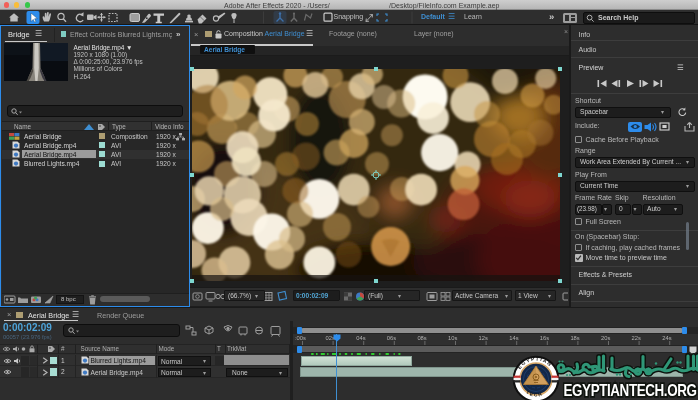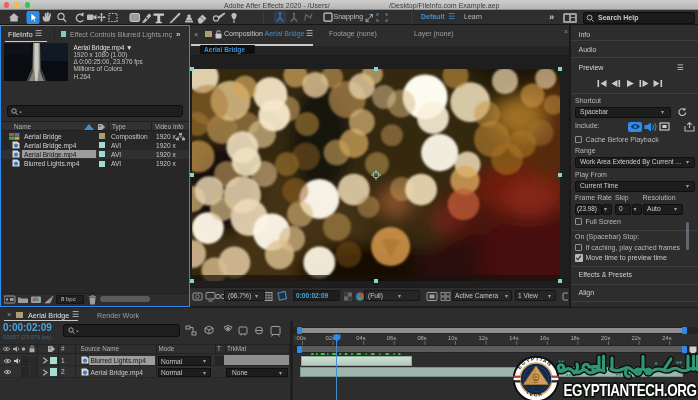--- a/index.html
+++ b/index.html
@@ -94,21 +94,21 @@
   <div class="abs" style="left:570.5px;top:18px;width:4.5px;height:2.5px;background:#2e2e2e;"></div>
   <div class="abs" style="left:583px;top:11.5px;width:112px;height:12px;background:#1b1b1b;border:1px solid #0e0e0e;border-radius:2px;"></div>
   <svg class="abs" style="left:586px;top:13.5px;" width="9" height="9" viewBox="0 0 9 9">
       <circle cx="3.6" cy="3.6" r="2.4" fill="none" stroke="#b0b0b0" stroke-width="1"></circle>
       <path d="M5.4 5.4 L7.6 7.6" stroke="#b0b0b0" stroke-width="1"></path>
     </svg>
   <div class="txt" style="left:598px;top:13.5px;font-size:7px;color:#c9c9c9;font-weight:bold;">Search Help</div>
 
   <div class="abs" style="left:0;top:25px;width:190px;height:282px;background:#2d2d2d;border:1.5px solid #2d8ceb;"></div>
 
-  <div class="txt" style="left:8px;top:30px;font-size:7.5px;color:#e4e4e4;">FileInfo</div>
+  <div class="txt" style="left:8px;top:30px;font-size:7.5px;color:#e4e4e4;">Bridge</div>
   <div class="abs" style="left:5px;top:40.5px;width:42px;height:1.5px;background:#c9c9c9;"></div>
   <div class="txt" style="left:35px;top:29px;font-size:8px;color:#c9c9c9;">☰</div>
   <div class="abs" style="left:54px;top:28px;width:1px;height:14px;background:#222;"></div>
   <div class="abs" style="left:60.5px;top:31px;width:5.5px;height:5.5px;background:#7fccc2;"></div>
   <div class="txt" style="left:70px;top:31px;font-size:7px;color:#9f9f9f;">Effect Controls Blurred Lights.mç</div>
   <div class="txt" style="left:176px;top:30px;font-size:8px;color:#c9c9c9;font-weight:bold;">»</div>
 
   <svg class="abs" style="left:3.5px;top:43px;" width="64" height="38" viewBox="0 0 64 38">
     <rect width="64" height="38" fill="#090c11"></rect>
     <rect x="34" y="0" width="30" height="18" fill="#141d29" opacity="0.8"></rect>
@@ -499,21 +499,21 @@
   <div class="sep" style="left:571px;top:300.5px;width:127px;"></div>
   <div class="abs" style="left:685.5px;top:222px;width:3.5px;height:28px;background:#6f7a85;border-radius:1.5px;opacity:0.75;"></div>
 
   <div class="abs" style="left:0;top:306.5px;width:698px;height:93.5px;background:#2d2d2d;border-top:1px solid #1a1a1a;"></div>
 
   <div class="txt" style="left:7px;top:310px;font-size:7.5px;color:#9a9a9a;">×</div>
   <div class="abs" style="left:16px;top:311.5px;width:7px;height:6px;background:#ad9d72;"></div>
   <div class="txt" style="left:28px;top:310.5px;font-size:7.2px;color:#e3e3e3;">Aerial Bridge</div>
   <div class="txt" style="left:72px;top:309.5px;font-size:8px;color:#c9c9c9;">☰</div>
   <div class="abs" style="left:4px;top:319.5px;width:74px;height:1.3px;background:#c9c9c9;"></div>
-  <div class="txt" style="left:97px;top:310.5px;font-size:7.2px;color:#9f9f9f;">Render Work</div>
+  <div class="txt" style="left:97px;top:310.5px;font-size:7.2px;color:#9f9f9f;">Render Queue</div>
 
   <div class="txt" style="left:3px;top:322px;font-size:10px;font-weight:bold;color:#4da3d9;">0:00:02:09</div>
   <div class="txt" style="left:3px;top:334px;font-size:5.8px;color:#49657e;">00057 (23.976 fps)</div>
   <div class="abs" style="left:63px;top:323.5px;width:117px;height:13px;background:#1e1e1e;border:1px solid #0d0d0d;border-radius:3px;"></div>
   <svg class="abs" style="left:68px;top:326.5px;" width="12" height="8" viewBox="0 0 12 8">
       <circle cx="3" cy="3" r="2.2" fill="none" stroke="#a9a9a9" stroke-width="1"></circle>
       <path d="M4.6 4.6 L6.6 6.8" stroke="#a9a9a9" stroke-width="1"></path>
       <path d="M8 3.5 l3 0 l-1.5 2 Z" fill="#8a8a8a"></path>
     </svg>
 

